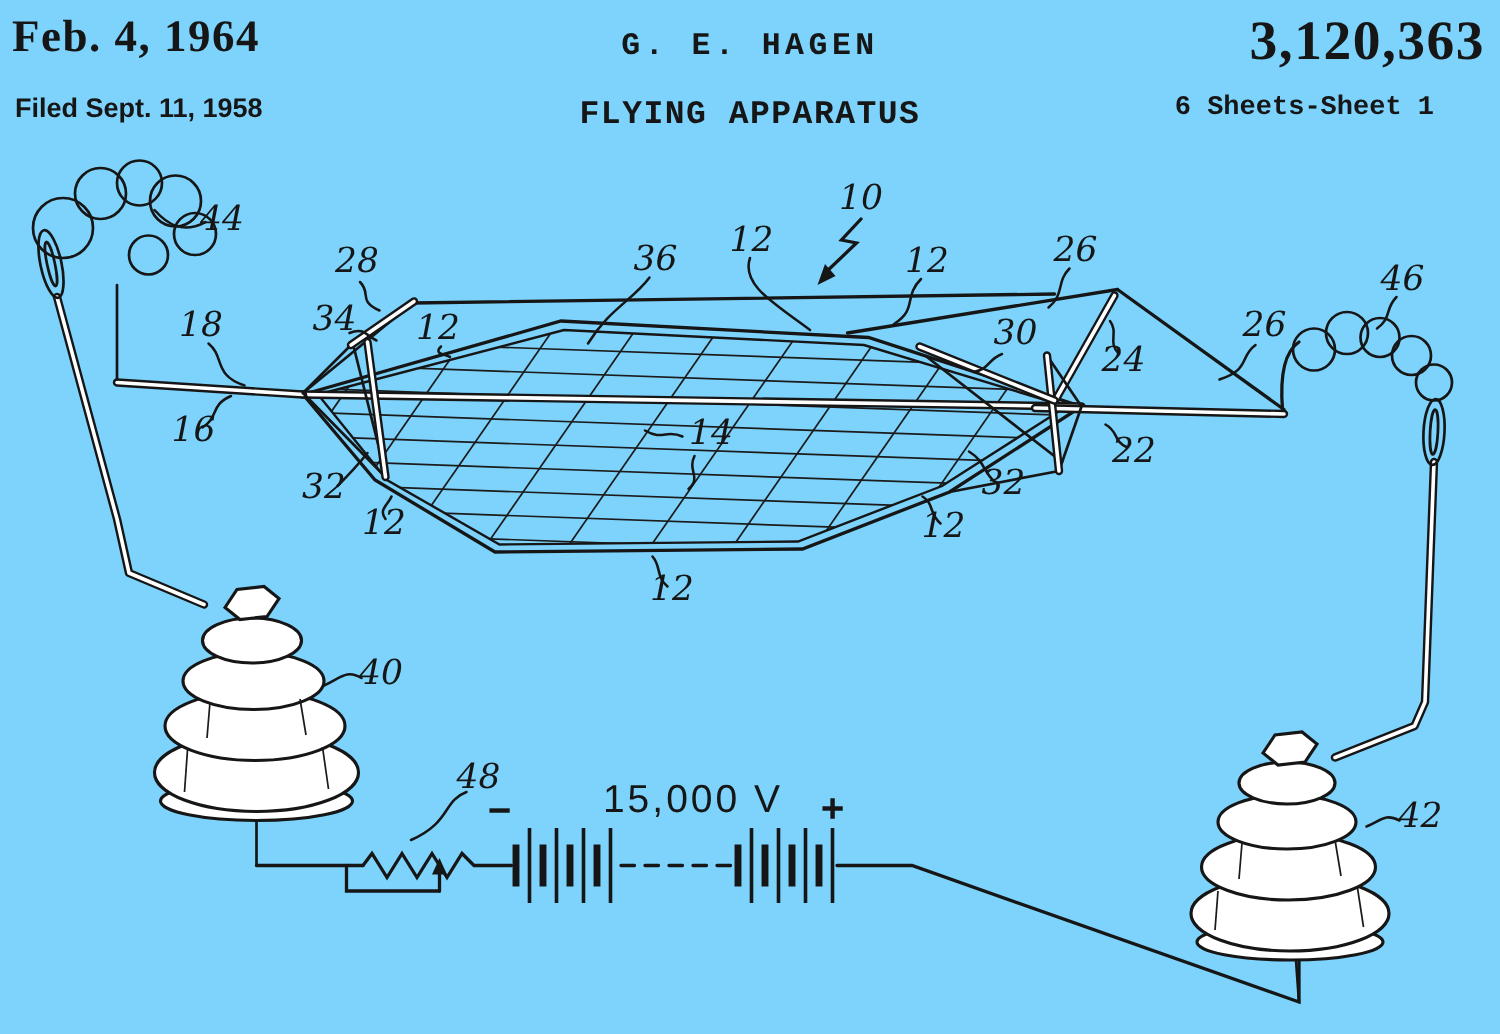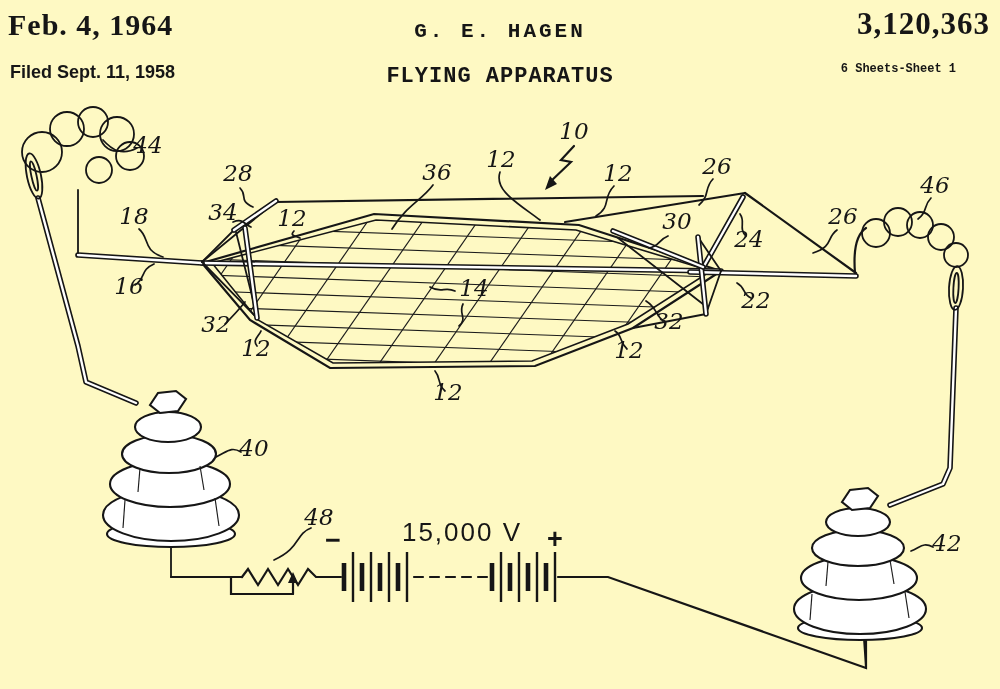--- a/index.html
+++ b/index.html
@@ -1,22 +1,22 @@
 <!DOCTYPE html>
 <html><head>
 <meta charset="utf-8">
 <style>
   html,body{margin:0;padding:0;background:#fff;}
-  #page{position:relative;width:1000px;height:689px;background:#fef9c3;overflow:hidden;
+  #page{position:relative;width:1000px;height:689px;background:#7dd3fc;overflow:hidden;
         font-family:"Liberation Serif",serif;color:#161616;}
   .hdr{position:absolute;white-space:nowrap;}
   .date{left:8px;top:8px;font-size:30px;font-weight:bold;letter-spacing:1px;}
-  .patnum{right:10px;top:6px;font-size:31px;font-weight:bold;letter-spacing:1px;}
+  .patnum{right:10px;top:6px;font-size:37px;font-weight:bold;letter-spacing:1px;}
   .filed{left:10px;top:62px;font-family:Liberation Sans, sans-serif;font-size:18px;font-weight:bold;}
-  .sheet{right:44px;top:62px;font-family:"Liberation Mono",monospace;font-size:12px;font-weight:bold;}
+  .sheet{right:44px;top:62px;font-family:"Liberation Mono",monospace;font-size:18px;font-weight:bold;}
   .inventor{left:0;right:0;top:20px;text-align:center;font-family:Liberation Mono, monospace;
             font-size:21px;font-weight:bold;letter-spacing:3px;}
   .title{left:0;right:0;top:64px;text-align:center;font-family:"Liberation Mono",monospace;
          font-size:22px;font-weight:bold;letter-spacing:1px;}
   svg{position:absolute;left:0;top:0;}
   .ln{stroke:#161616;stroke-width:1.8;fill:none;stroke-linecap:round;}
   .ln2{stroke:#161616;stroke-width:2.2;fill:none;stroke-linecap:round;}
   .ldr{stroke:#161616;stroke-width:1.7;fill:none;stroke-linecap:round;}
   .grid{stroke:#1b1b1b;stroke-width:1.15;fill:none;}
   .rodO{stroke:#161616;stroke-width:5.6;fill:none;stroke-linecap:round;stroke-linejoin:round;}

